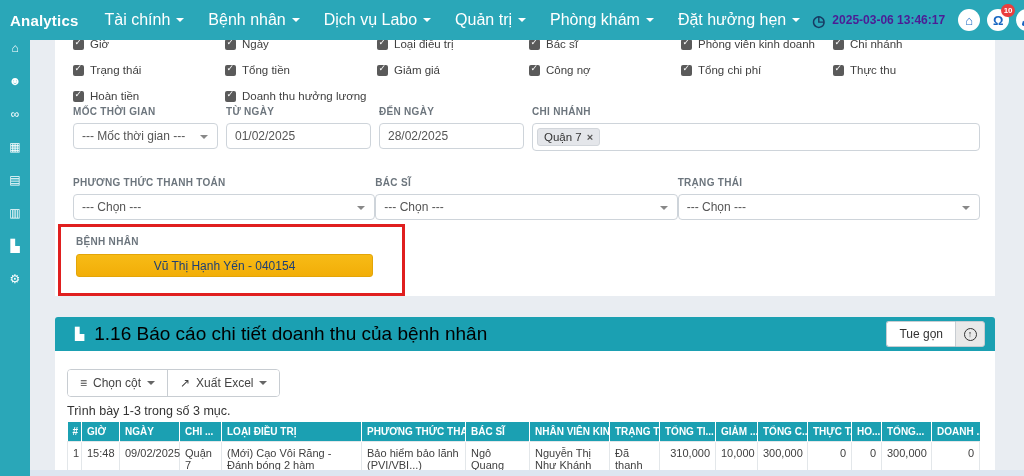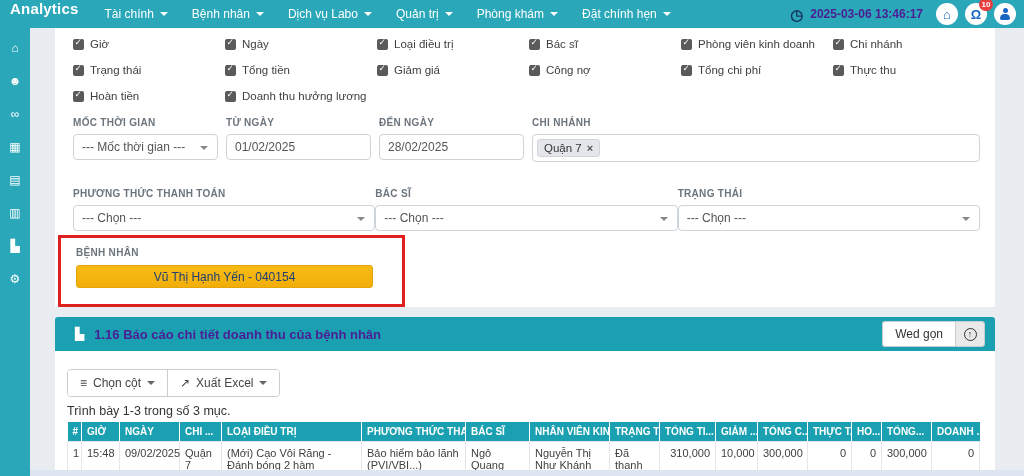--- a/index.html
+++ b/index.html
@@ -1,24 +1,24 @@
 <!DOCTYPE html>
 <html><head>
 <meta charset="utf-8">
 <style>
   * { margin:0; padding:0; box-sizing:border-box; }
   html,body { width:1024px; height:476px; overflow:hidden; }
   body { font-family:"Liberation Sans", sans-serif; background:#e9edf2; color:#404040; }
 
   
-  .topbar { position:absolute; top:0; left:0; width:1024px; height:28px;
-    background:#2aa7b8; display:flex; z-index:10; }
+  .topbar { position:absolute; top:0; left:0; width:1024px; height:40px;
+    background:#2aa7b8; display:flex; align-items:center; z-index:10; }
   .brand { color:#fff; font-size:15px; font-weight:bold; padding:0 14px 0 10px; letter-spacing:.2px; }
   .nav { display:flex; align-items:center; height:100%; }
-  .nav-item { color:#fff; font-size:12px; padding:12px 12px; height:100%; display:flex; align-items:center; cursor:pointer; white-space:nowrap; }
+  .nav-item { color:#fff; font-size:16px; padding:12px 12px; height:100%; display:flex; align-items:center; cursor:pointer; white-space:nowrap; }
   .nav-item::after { content:""; margin-left:6px; border:4px solid transparent; border-top-color:#fff; transform:translateY(2px); }
   .topbar-right { margin-left:auto; display:flex; align-items:center; gap:7px; padding-right:8px; }
   .clock-glyph { color:#173b63; font-size:15px; font-weight:bold; line-height:1; }
   .datetime { color:#4c1d95; font-size:12px; font-weight:bold; margin-right:6px; white-space:nowrap; }
   .circle-btn { width:22px; height:22px; background:#fff; border-radius:50%; display:flex; align-items:center; justify-content:center; position:relative; cursor:pointer; }
   .circle-btn .glyph { color:#1766c2; font-weight:bold; font-size:13px; line-height:1; }
   .badge { position:absolute; top:-5px; right:-6px; background:#e93e3e; color:#fff; font-size:8px; font-weight:bold;
     min-width:14px; height:13px; border-radius:7px; display:flex; align-items:center; justify-content:center; padding:0 2px; }
   .person { position:relative; width:12px; height:12px; }
   .person::before { content:""; position:absolute; left:3.5px; top:0; width:5px; height:5px; border-radius:50%; background:#1766c2; }
@@ -31,40 +31,40 @@
 
   
   .card { position:absolute; top:28px; left:55px; width:940px; background:#fff; padding:8px 18px 0 18px; }
 
   .cb-grid { display:grid; grid-template-columns:repeat(6,152px); row-gap:14px; padding-top:2px; }
   .cb-item { display:flex; align-items:center; gap:6px; font-size:11.5px; color:#404040; cursor:pointer; }
   .cb-box { width:11px; height:11px; background:#5a5a5a; border-radius:2px; position:relative; flex:0 0 auto; }
   .cb-box::after { content:"✓"; position:absolute; left:1.5px; top:-1.5px; color:#fff; font-size:9px; }
 
   .flabel { font-size:10px; font-weight:bold; color:#6c757d; letter-spacing:.3px; margin-bottom:6px; text-transform:uppercase; }
-  .f-row1 { display:grid; grid-template-columns:145px 145px 145px 1fr; column-gap:8px; margin-top:15px; width:907px; }
+  .f-row1 { display:grid; grid-template-columns:145px 145px 145px 1fr; column-gap:8px; margin-top:4px; width:907px; }
   .f-row2 { display:grid; grid-template-columns:1fr 1fr 1fr; margin-top:26px; width:907px; }
   .field { height:26px; border:1px solid #ced4da; border-radius:4px; background:#fff; font-size:12px; color:#555;
     display:flex; align-items:center; padding:0 8px; position:relative; cursor:pointer;text-align:right; }
   .field.select::after { content:""; position:absolute; right:9px; top:11px; border:4px solid transparent; border-top-color:#888; }
   .tagfield { height:28px; padding:0 4px; }
   .tag { background:#e4e6ea; border:1px solid #d2d6db; border-radius:3px; font-size:11.5px; color:#333;
     padding:2px 6px; display:flex; align-items:center; gap:5px; }
   .tag-x { color:#555; font-weight:bold; font-size:11px; cursor:pointer; line-height:1; }
 
   .patient-box { margin:4px 0 0 -15px; width:347px; border:3px solid #e01f1f; padding:9px 0 16px 15px; }
   .patient-btn { margin-top:7px; width:297px; height:23px; background:linear-gradient(#f7bb16,#f2ae08);
     border:1px solid #e3a508; border-radius:3px; color:#1d3f74; font-size:12px;
     display:flex; align-items:center; justify-content:center; cursor:pointer; }
 
   
   .panel { position:absolute; top:317px; left:55px; width:940px; }
   .panel-header { height:34px; background:#1ba0b2; border-radius:3px 3px 0 0; display:flex; align-items:center; padding:0 10px 0 20px; }
   .panel-title-icon { color:#fff; font-size:12px; margin-right:10px; line-height:1; }
-  .panel-title { color:#4c1d95; font-size:13px; font-weight:bold; }
+  .panel-title { color:#000000; font-size:19px; font-weight:normal; }
   .collapse-group { margin-left:auto; display:flex; }
   .btn-collapse { background:#fff; border:1px solid #c8cdd2; border-right:none; border-radius:3px 0 0 3px;
     font-size:12px; color:#333; padding:5px 12px; cursor:pointer; font-family:inherit; }
   .btn-collapse-icon { background:#e9e9e9; border:1px solid #c8cdd2; border-radius:0 3px 3px 0; width:30px;
     display:flex; align-items:center; justify-content:center; cursor:pointer; }
   .circ-arrow { width:13px; height:13px; border:1.5px solid #333; border-radius:50%; color:#333; font-size:9px;
     display:flex; align-items:center; justify-content:center; line-height:1; }
 
   .panel-body { background:#fff; padding:18px 12px 0 12px; height:125px; overflow:hidden; }
   .toolbar { display:flex; border:1px solid #c8cdd2; border-radius:4px; width:max-content; overflow:hidden; }
@@ -88,21 +88,21 @@
 <body>
 
 <div class="topbar">
   <div class="brand">Analytics</div>
   <div class="nav">
     <div class="nav-item">Tài chính</div>
     <div class="nav-item">Bệnh nhân</div>
     <div class="nav-item">Dịch vụ Labo</div>
     <div class="nav-item">Quản trị</div>
     <div class="nav-item">Phòng khám</div>
-    <div class="nav-item">Đặt chính hẹn</div>
+    <div class="nav-item">Đặt hưởng hẹn</div>
   </div>
   <div class="topbar-right">
     <span class="clock-glyph">◷</span>
     <span class="datetime">2025-03-06 13:46:17</span>
     <div class="circle-btn">
       <span class="glyph">⌂</span>
     </div>
     <div class="circle-btn">
       <span class="glyph">Ω</span>
       <span class="badge">10</span>
@@ -228,21 +228,21 @@
     <div class="flabel" style="margin-bottom:0;">BỆNH NHÂN</div>
     <div class="patient-btn">Vũ Thị Hạnh Yến - 040154</div>
   </div>
 </div>
 
 <div class="panel">
   <div class="panel-header">
     <span class="panel-title-icon">▙</span>
     <span class="panel-title">1.16 Báo cáo chi tiết doanh thu của bệnh nhân</span>
     <div class="collapse-group">
-      <button class="btn-collapse">Wed gọn</button>
+      <button class="btn-collapse">Tue gọn</button>
       <div class="btn-collapse-icon">
         <span class="circ-arrow">↑</span>
       </div>
     </div>
   </div>
 
   <div class="panel-body">
     <div class="toolbar">
       <button class="tool-btn">
         <span class="tb-icon">≡</span>

